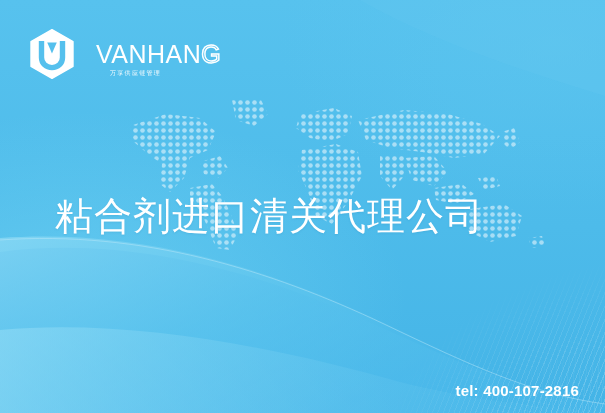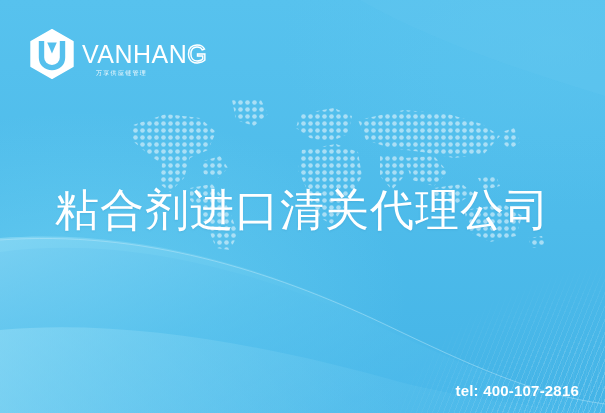--- a/index.html
+++ b/index.html
@@ -62,21 +62,21 @@
     -webkit-mask-image:radial-gradient(ellipse 300px 240px at 100% 100%, #000 5%, transparent 72%);
     mask-image:radial-gradient(ellipse 300px 240px at 100% 100%, #000 5%, transparent 72%);
     pointer-events:none;
   }
   
   .logo {
     position:absolute;
     left:28px; top:28px;
     display:flex;
     align-items:center;
-    gap:6px;
+    gap:20px;
   }
   .logo-mark { width:48px; height:52px; display:block; flex:none; }
   .logo-text { position:relative; display:block; }
   .logo-word {
     display:block;
     font-size:25px;
     letter-spacing:.5px;
     color:#ffffff;
     line-height:1;
     font-family:"Liberation Sans", sans-serif;
@@ -95,22 +95,22 @@
     letter-spacing:1.3px;
     color:#ffffff;
     white-space:nowrap;
     line-height:1;
     opacity:.96;
   }
   
   .headline {
     position:absolute;
     left:55px;
-    top:186px;
-    font-size:44px;
+    top:196px;
+    font-size:38px;
     line-height:1.08;
     color:#ffffff;
     letter-spacing:1px;
     font-weight:400;
     white-space:nowrap;
     text-shadow:0 1px 2px rgba(40,130,175,.18);
   }
   
   .phone {
     position:absolute;

